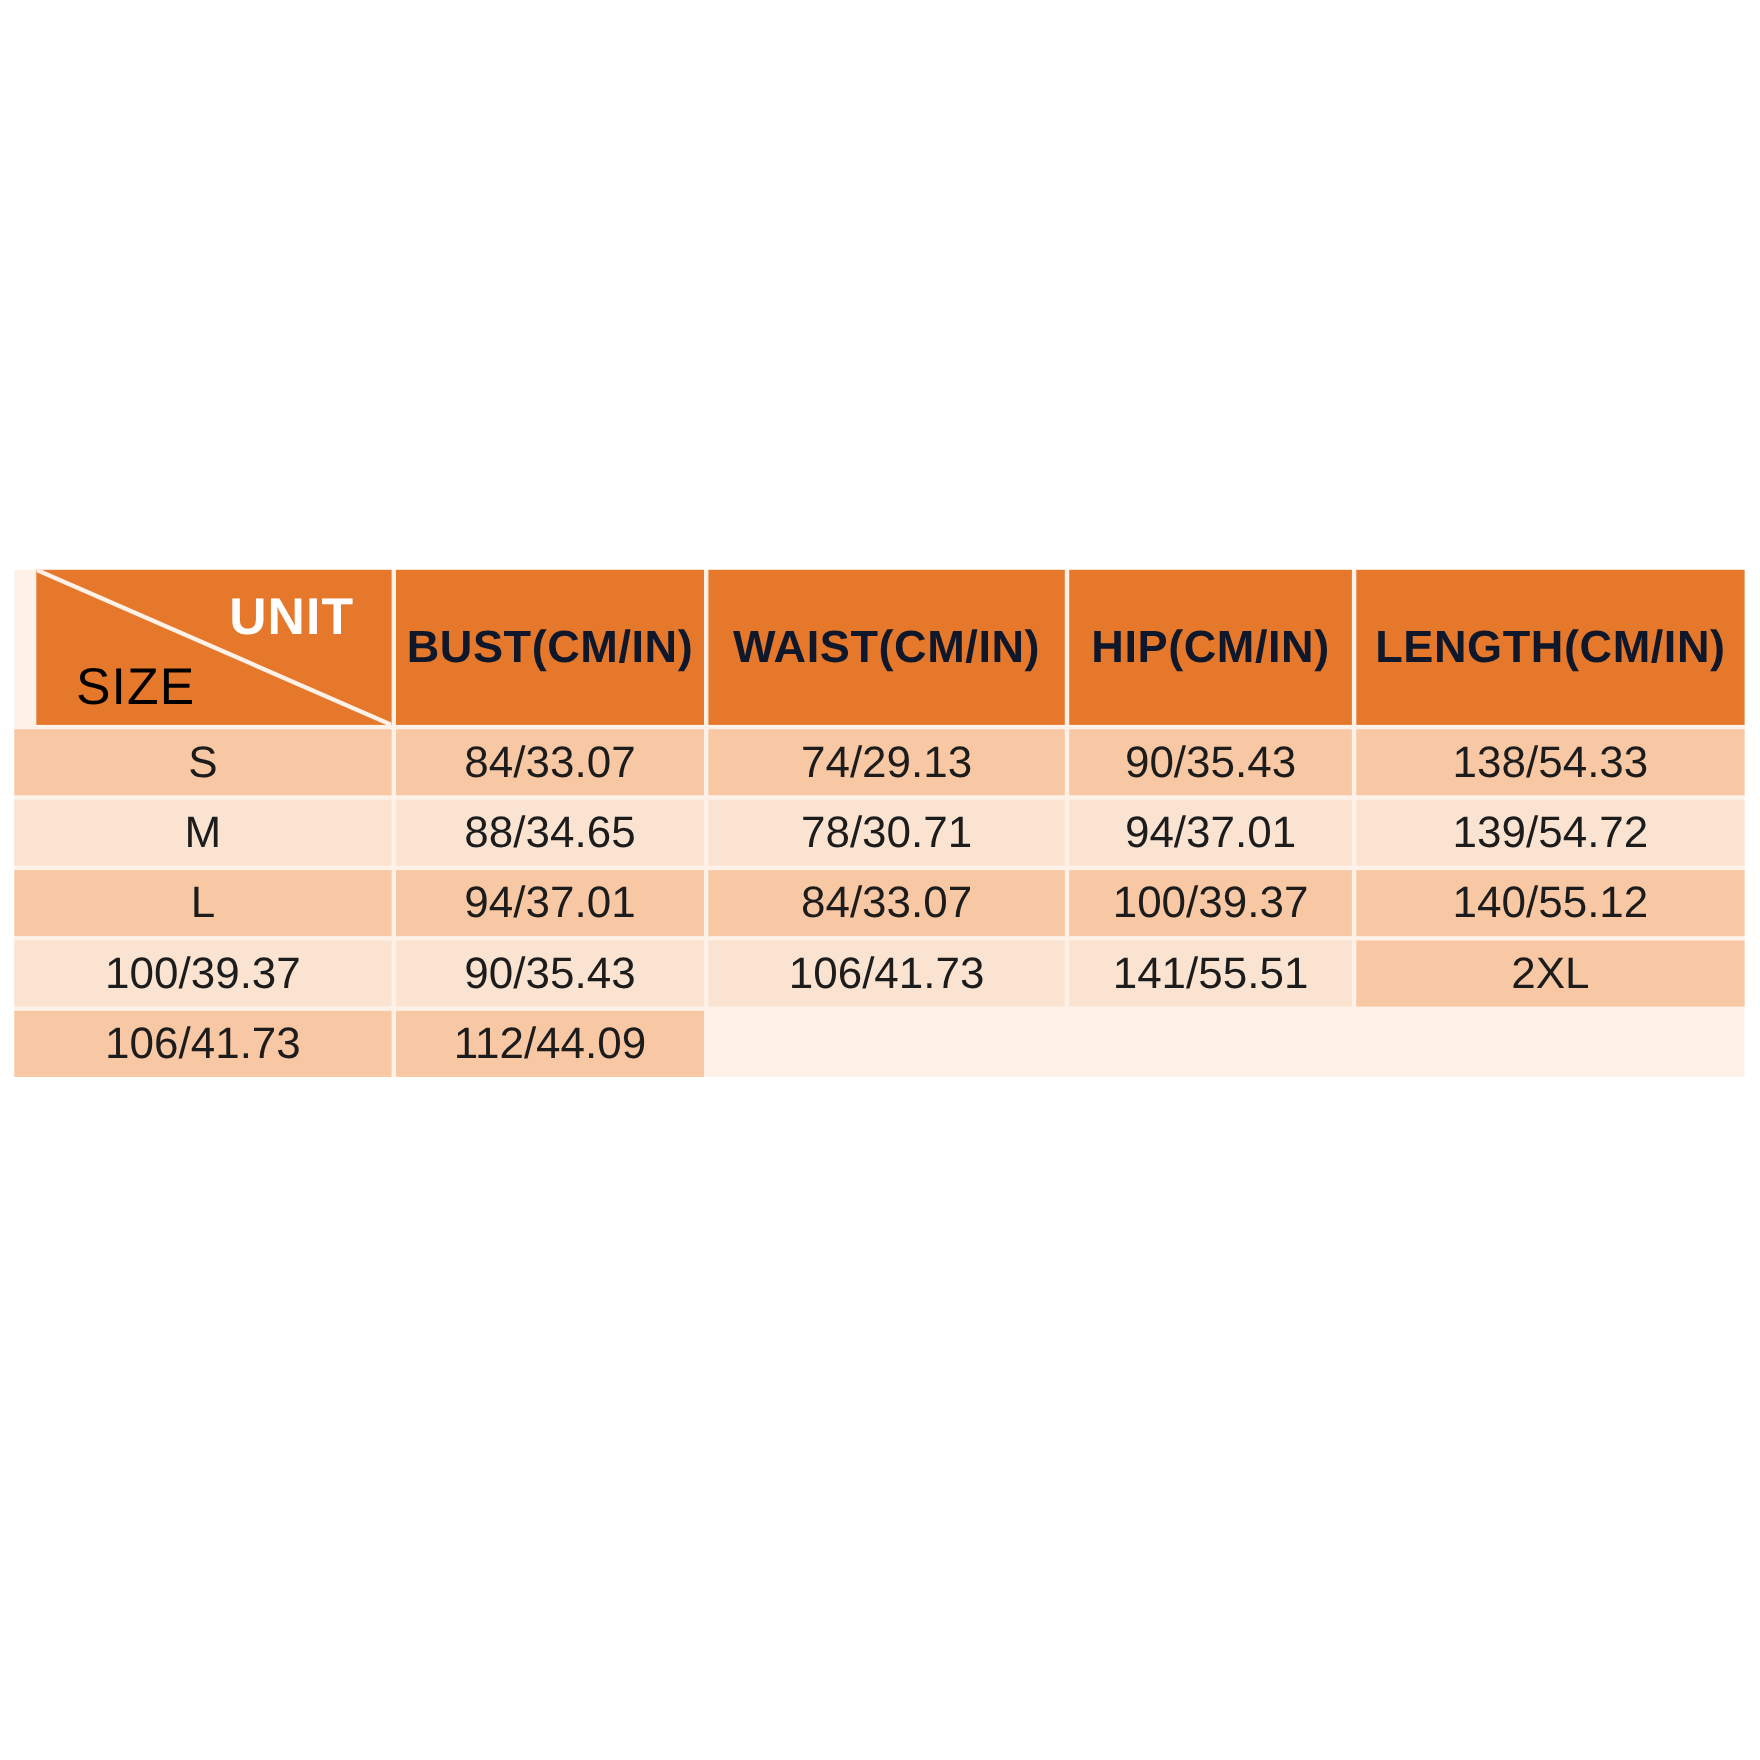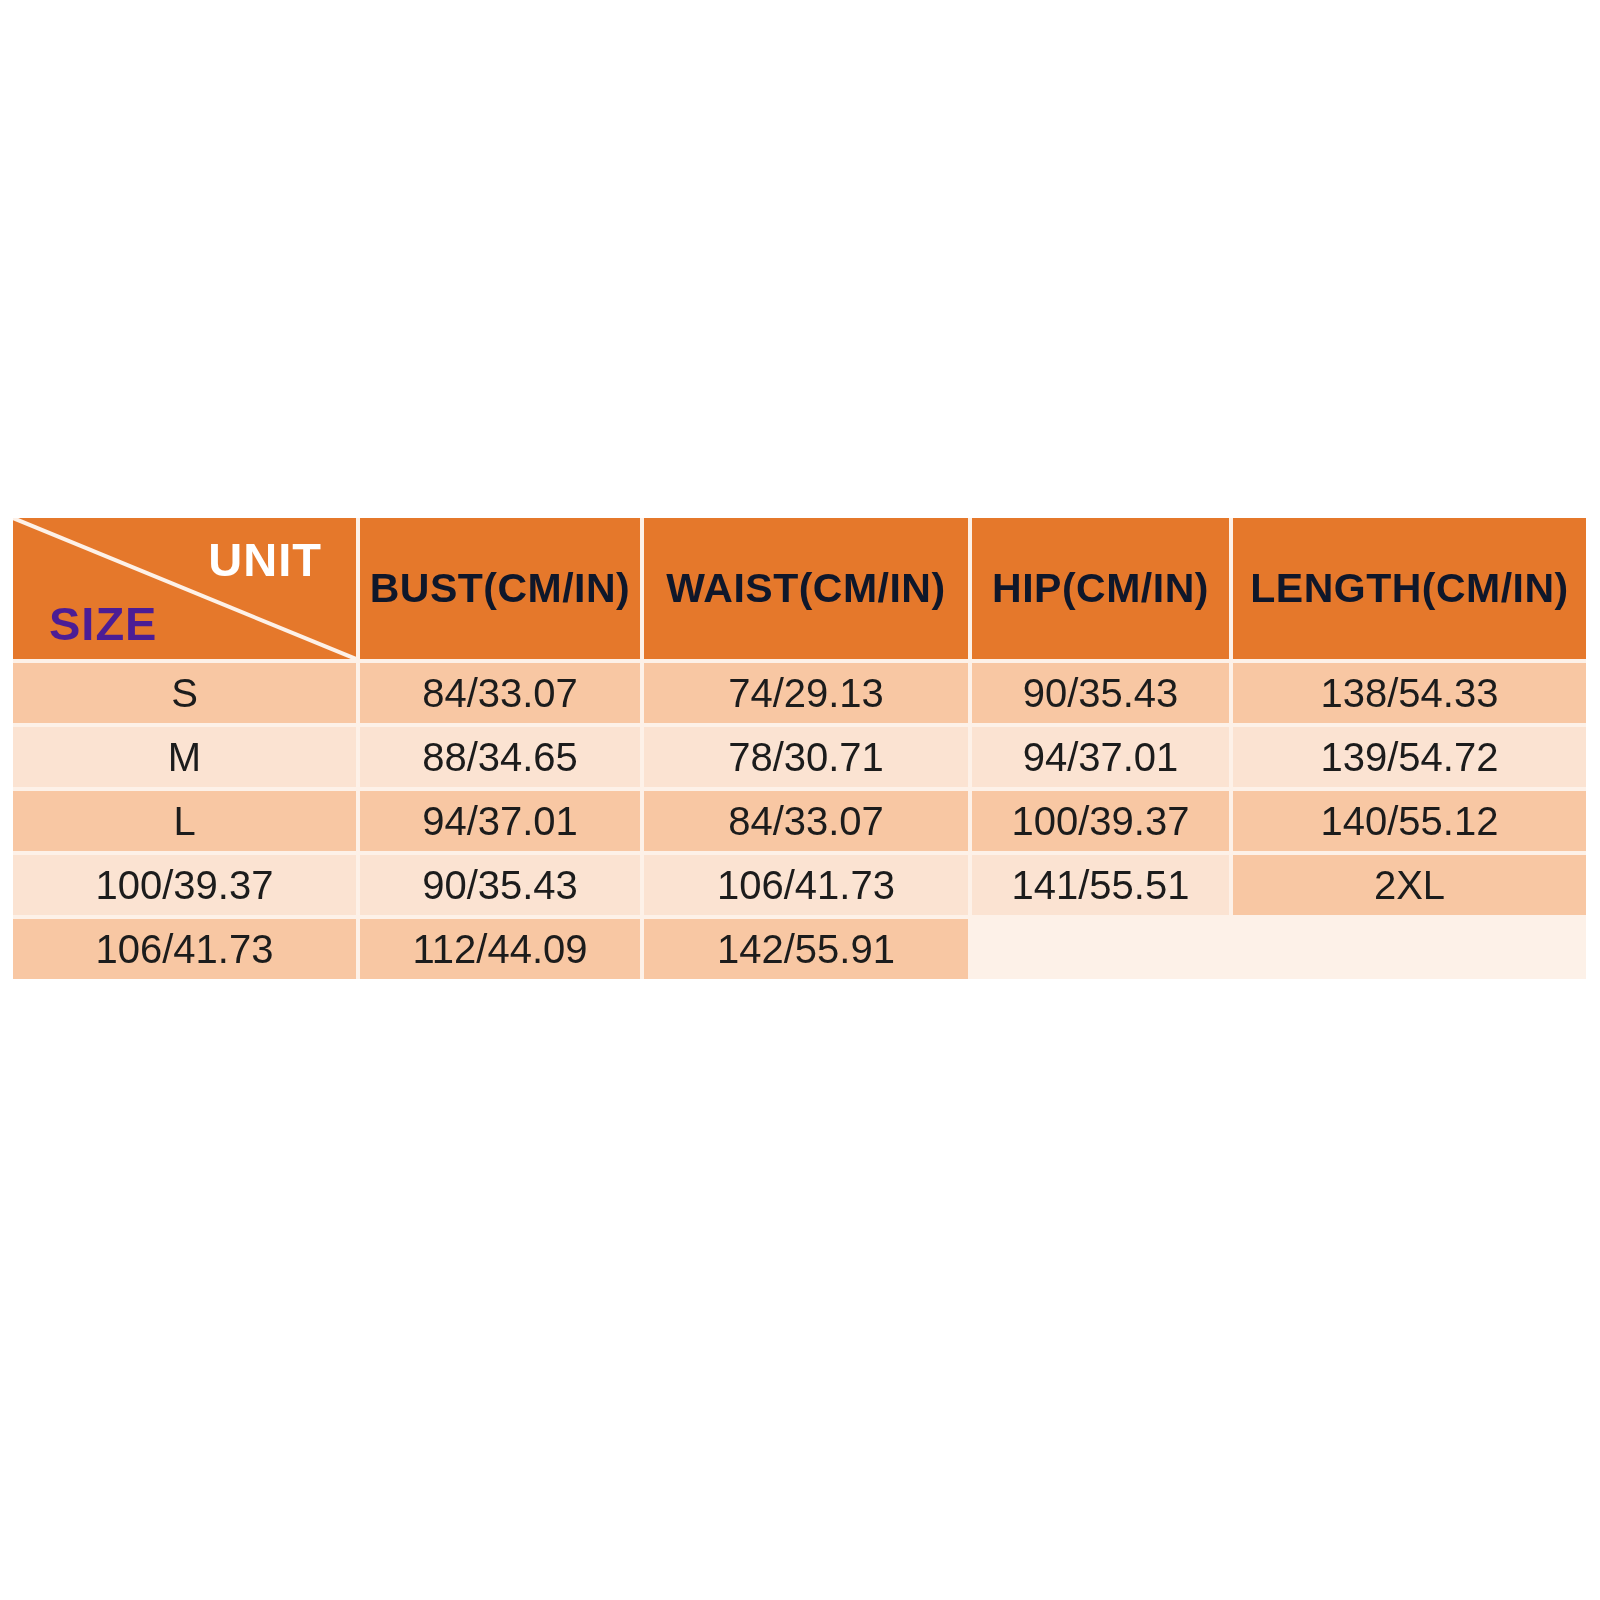--- a/index.html
+++ b/index.html
@@ -35,41 +35,42 @@
     background: #e5782b;
     color: #0f172a;
     font-weight: bold;
     font-size: 41px;
     letter-spacing: 0.5px;
   }
   .corner {
     position: relative;
     background: #e5782b;
     overflow: hidden;
+    margin-left: 20px;
   }
   .corner svg {
     position: absolute;
     left: 0; top: 0;
     width: 100%; height: 100%;
   }
   .corner .unit-label {
     position: absolute;
     top: 14px;
     right: 34px;
     color: #ffffff;
     font-weight: bold;
     font-size: 47px;
     letter-spacing: 1px;
   }
   .corner .size-label {
     position: absolute;
     bottom: 8px;
     left: 36px;
-    color: #4c1d95;
-    font-weight: bold;
+    color: #000000;
+    font-weight: normal;
     font-size: 47px;
     letter-spacing: 1px;
   }
   .data {
     color: #1c1c1c;
     font-size: 40px;
   }
   .row-dark  { background: #f8c7a3; }
   .row-light { background: #fbe3d2; }
 </style>
@@ -110,16 +111,15 @@
     <div class="cell data row-dark">140/55.12</div>
 
     <div class="cell data row-light">100/39.37</div>
     <div class="cell data row-light">90/35.43</div>
     <div class="cell data row-light">106/41.73</div>
     <div class="cell data row-light">141/55.51</div>
 
     <div class="cell data row-dark">2XL</div>
     <div class="cell data row-dark">106/41.73</div>
     <div class="cell data row-dark">112/44.09</div>
-    <div class="cell data row-dark">142/55.91</div>
 
   </div>
 </div>
 
 </body></html>

